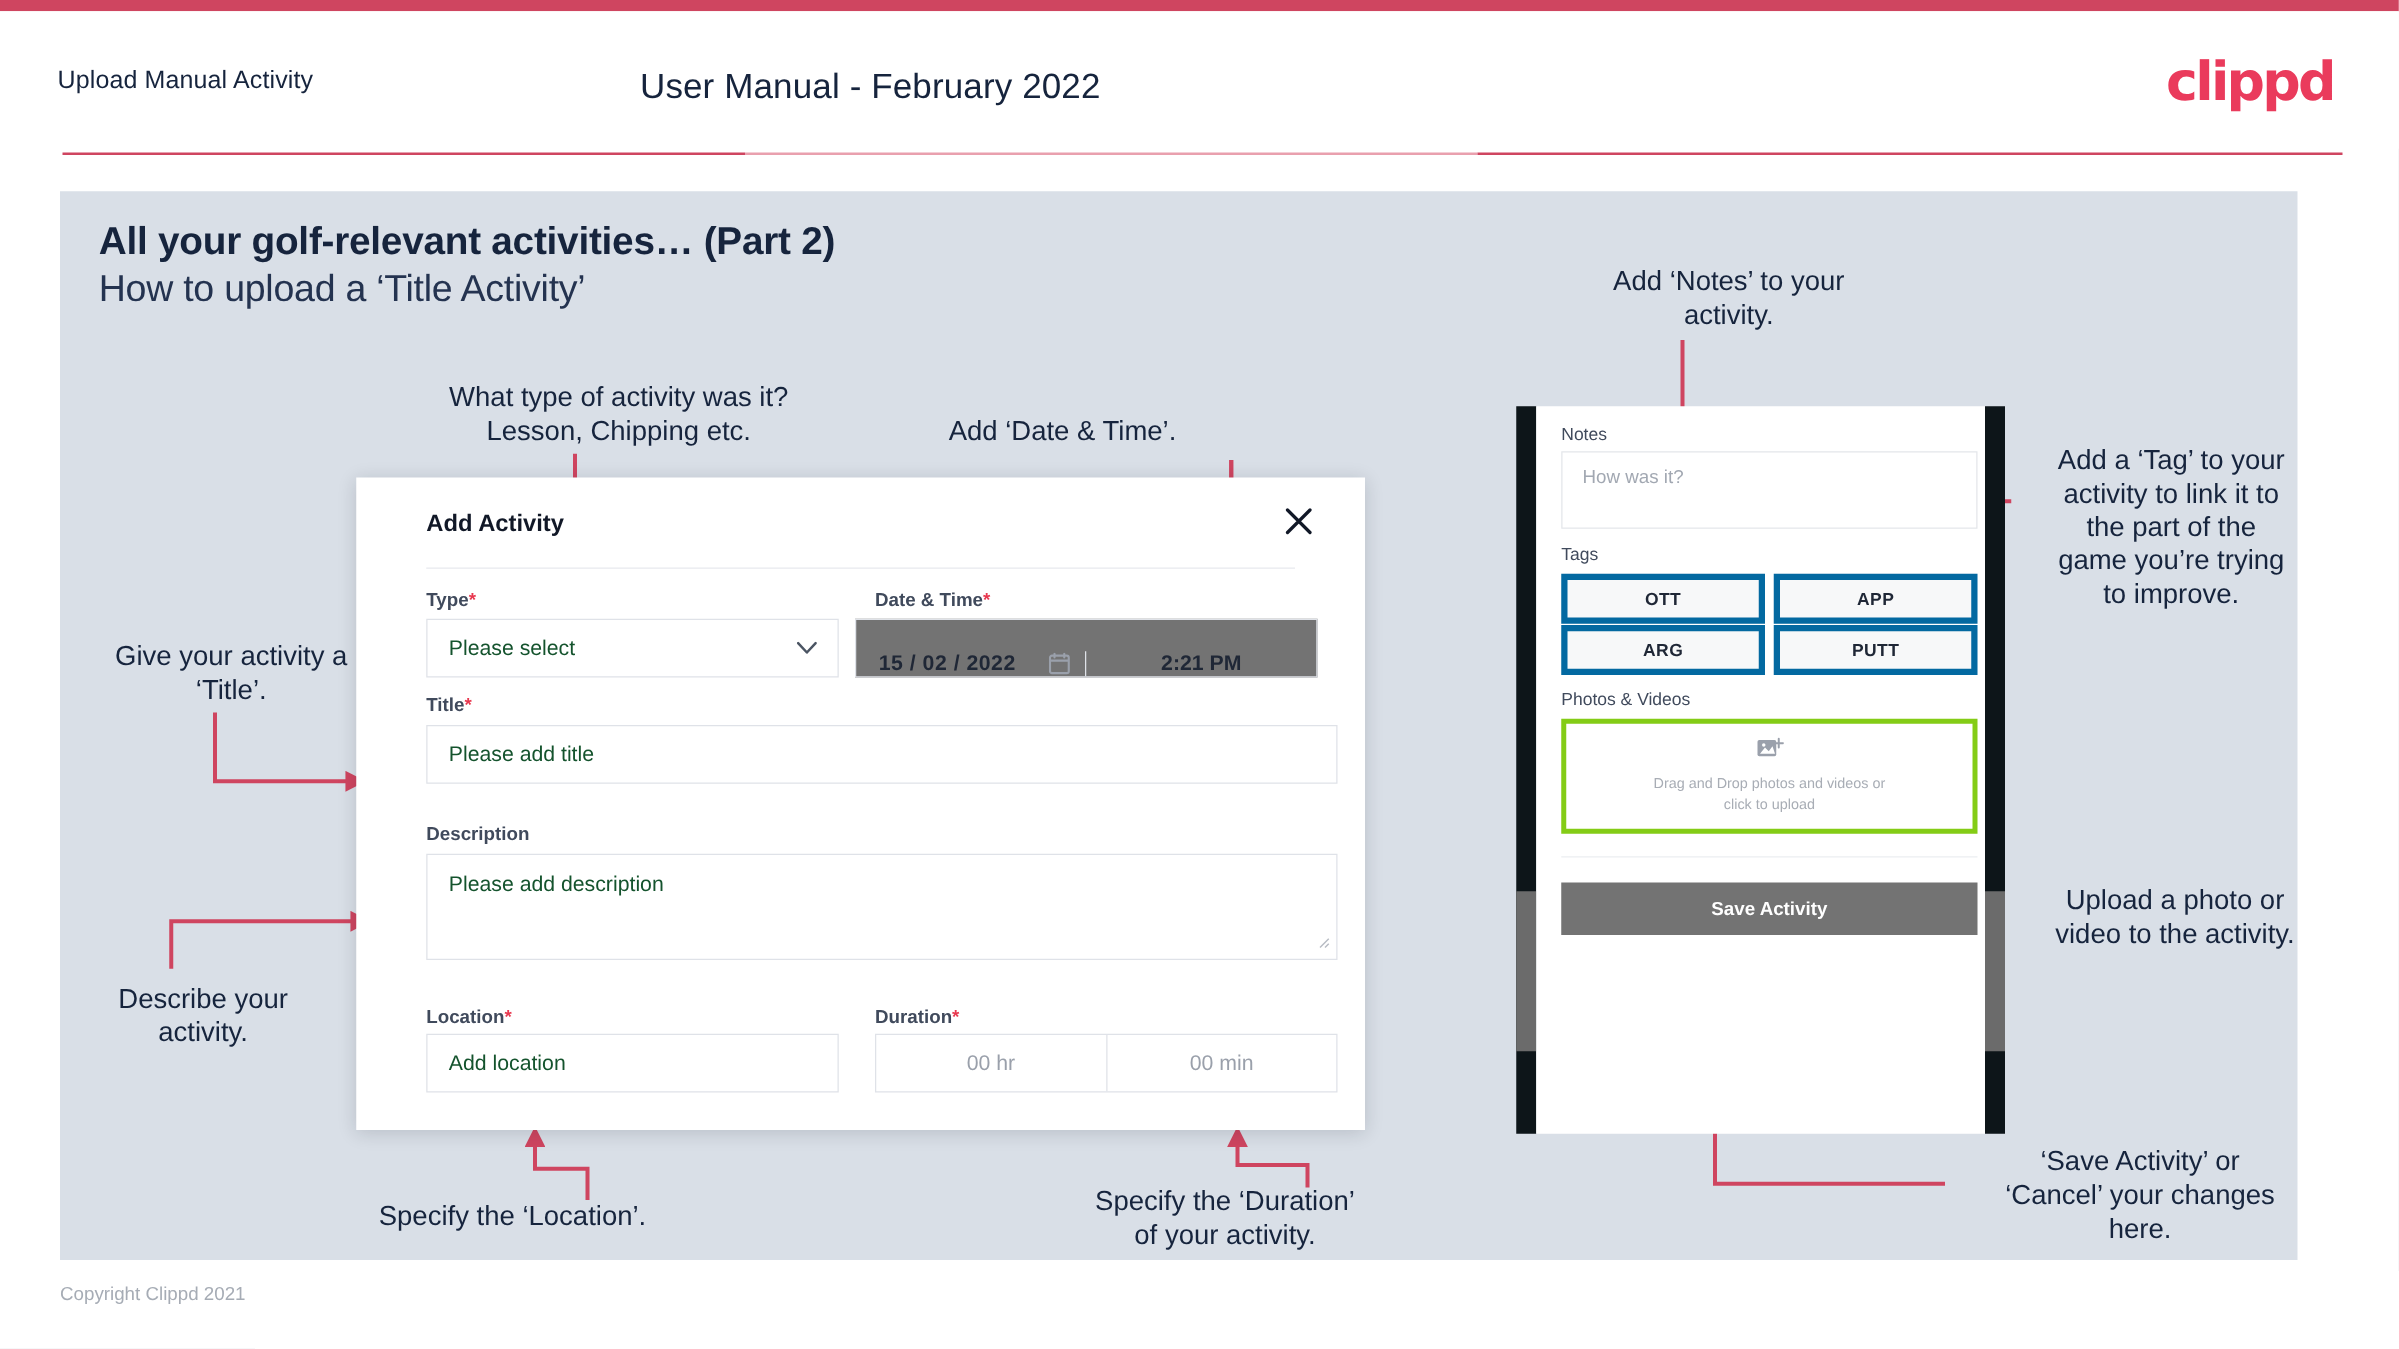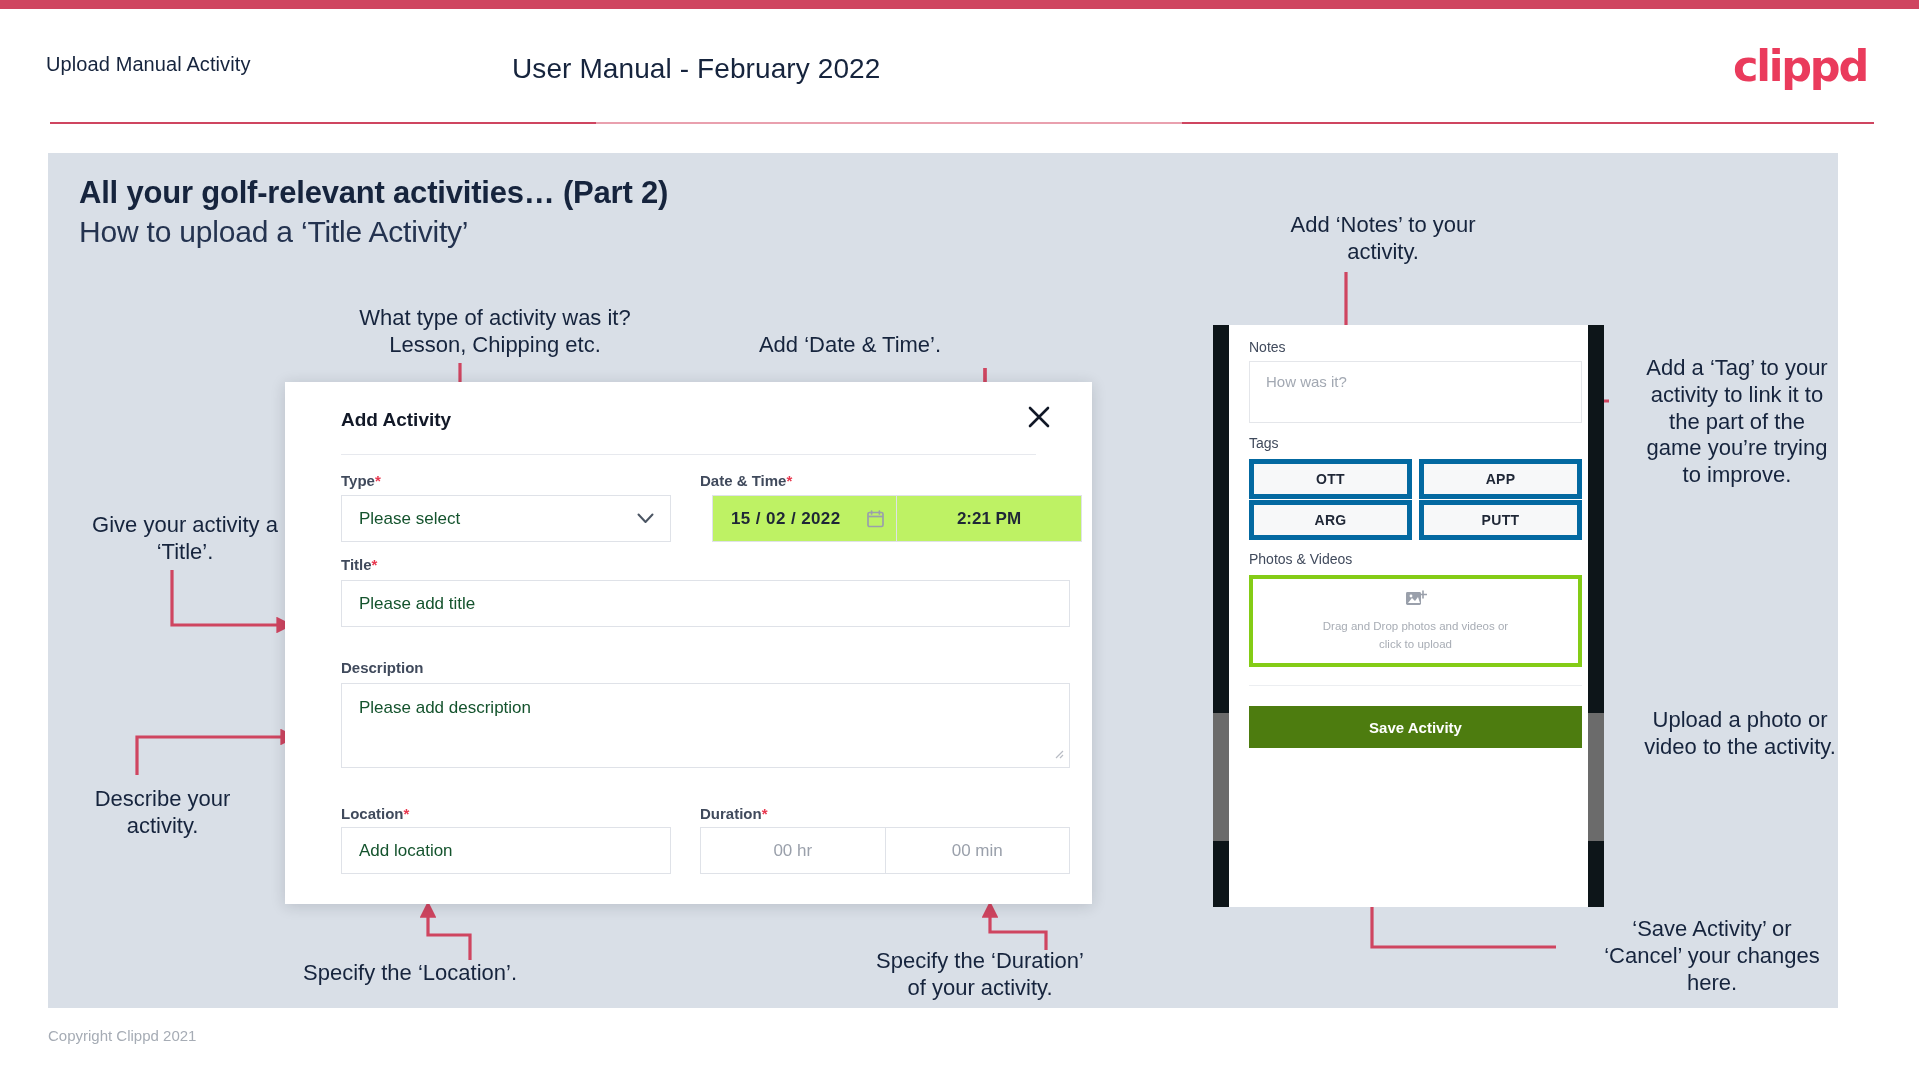--- a/index.html
+++ b/index.html
@@ -45,21 +45,21 @@
 
   .fld-label{position:absolute;font-size:15px;color:#404a5c;font-weight:700;}
   .req{color:#e8384f;font-size:15px;}
   .inp{
     position:absolute;border:1px solid #dfe2e8;background:#fff;box-sizing:border-box;
     display:flex;align-items:center;font-size:17px;color:#14532d;font-weight:400;
   }
   .inp .ph{padding-left:17px;}
   .chev{position:absolute;right:16px;top:50%;transform:translateY(-50%);}
 
-  .dt-wrap{position:absolute;left:712px;top:495px;width:370px;height:47px;border:1px solid #dfe2e8;box-sizing:border-box;background:#bef264;display:flex;}
+  .dt-wrap{position:absolute;left:684px;top:495px;width:370px;height:47px;border:1px solid #dfe2e8;box-sizing:border-box;background:#737373;display:flex;align-items:flex-end;}
   .dt-date{width:184px;display:flex;align-items:center;border-right:1px solid #dfe2e8;box-sizing:border-box;}
   .dt-date .dtxt{padding-left:18px;font-size:17px;color:#1f2736;font-weight:700;letter-spacing:.4px;}
   .dt-time{flex:1;display:flex;align-items:center;justify-content:center;font-size:17px;color:#1f2736;font-weight:700;}
   .cal-ico{margin-left:auto;margin-right:12px;display:flex;align-items:center;}
 
   .dur-wrap{position:absolute;left:700px;top:827px;width:370px;height:47px;border:1px solid #dfe2e8;box-sizing:border-box;background:#fff;display:flex;}
   .dur-cell{flex:1;display:flex;align-items:center;justify-content:center;font-size:17px;color:#9aa0ab;}
   .dur-cell.first{border-right:1px solid #dfe2e8;text-align:center;}
 
   
@@ -75,21 +75,21 @@
   .p-notes .ph{padding:11px 0 0 16px;font-size:15px;color:#a2a8b2;}
 
   .tag{position:absolute;width:163px;height:40px;border:5px solid #0369a1;background:#f7f8f9;box-sizing:border-box;
        display:flex;align-items:center;justify-content:center;font-size:14px;font-weight:700;color:#1f2736;letter-spacing:.3px;}
 
   .dropzone{position:absolute;left:20px;top:190px;width:333px;height:92px;border:4px solid #84cc16;box-sizing:border-box;
             display:flex;flex-direction:column;align-items:center;justify-content:center;background:#fff;}
   .dz-text{font-size:11.5px;color:#a8adb5;line-height:1.5;text-align:center;margin-top:5px;}
   .p-hr{position:absolute;left:20px;top:300px;width:333px;height:1px;background:#eceef1;}
 
-  .save-btn{position:absolute;left:20px;top:320px;width:333px;height:42px;background:#4d7c0f;color:#fff;
+  .save-btn{position:absolute;left:20px;top:320px;width:333px;height:42px;background:#737373;color:#fff;
             display:flex;align-items:center;justify-content:center;font-size:15px;font-weight:700;cursor:pointer;}
   .cancel-btn{position:absolute;left:20px;top:378px;width:333px;height:26px;display:flex;align-items:center;justify-content:center;
               font-size:15px;font-weight:700;color:#161c26;cursor:pointer;}
 </style>
 </head>
 <body>
 
 <div class="topbar"></div>
 
 <div class="header">

